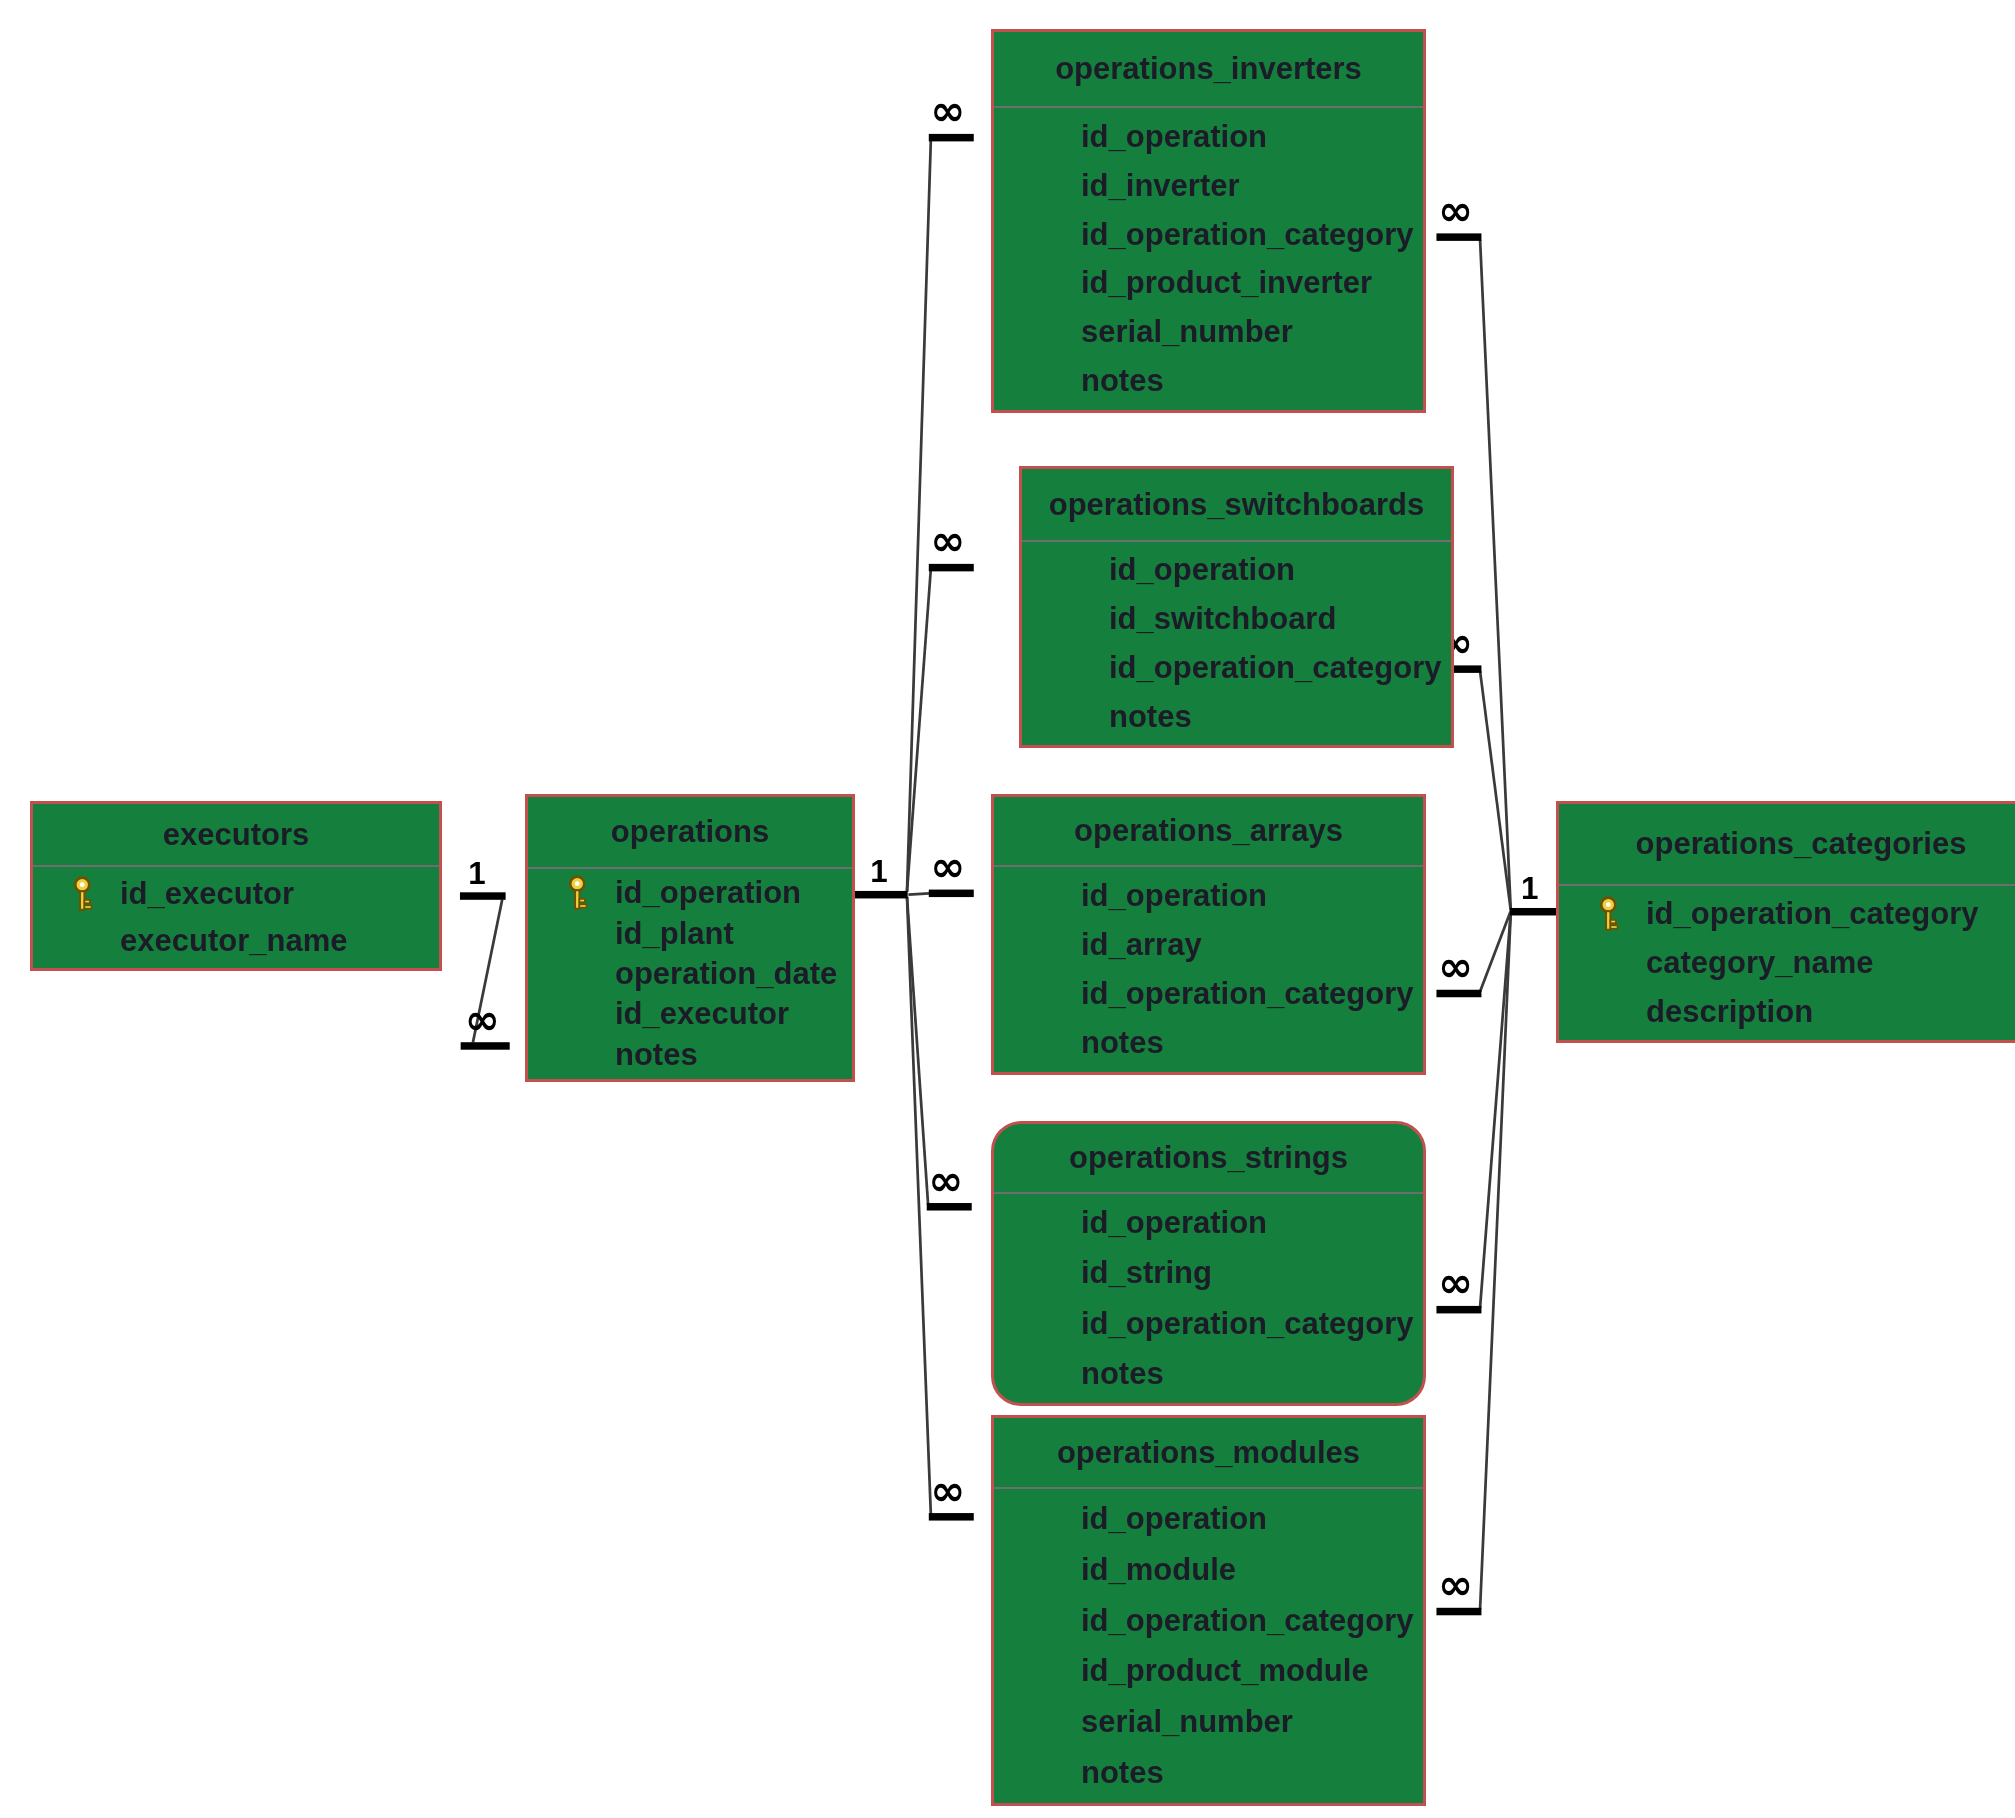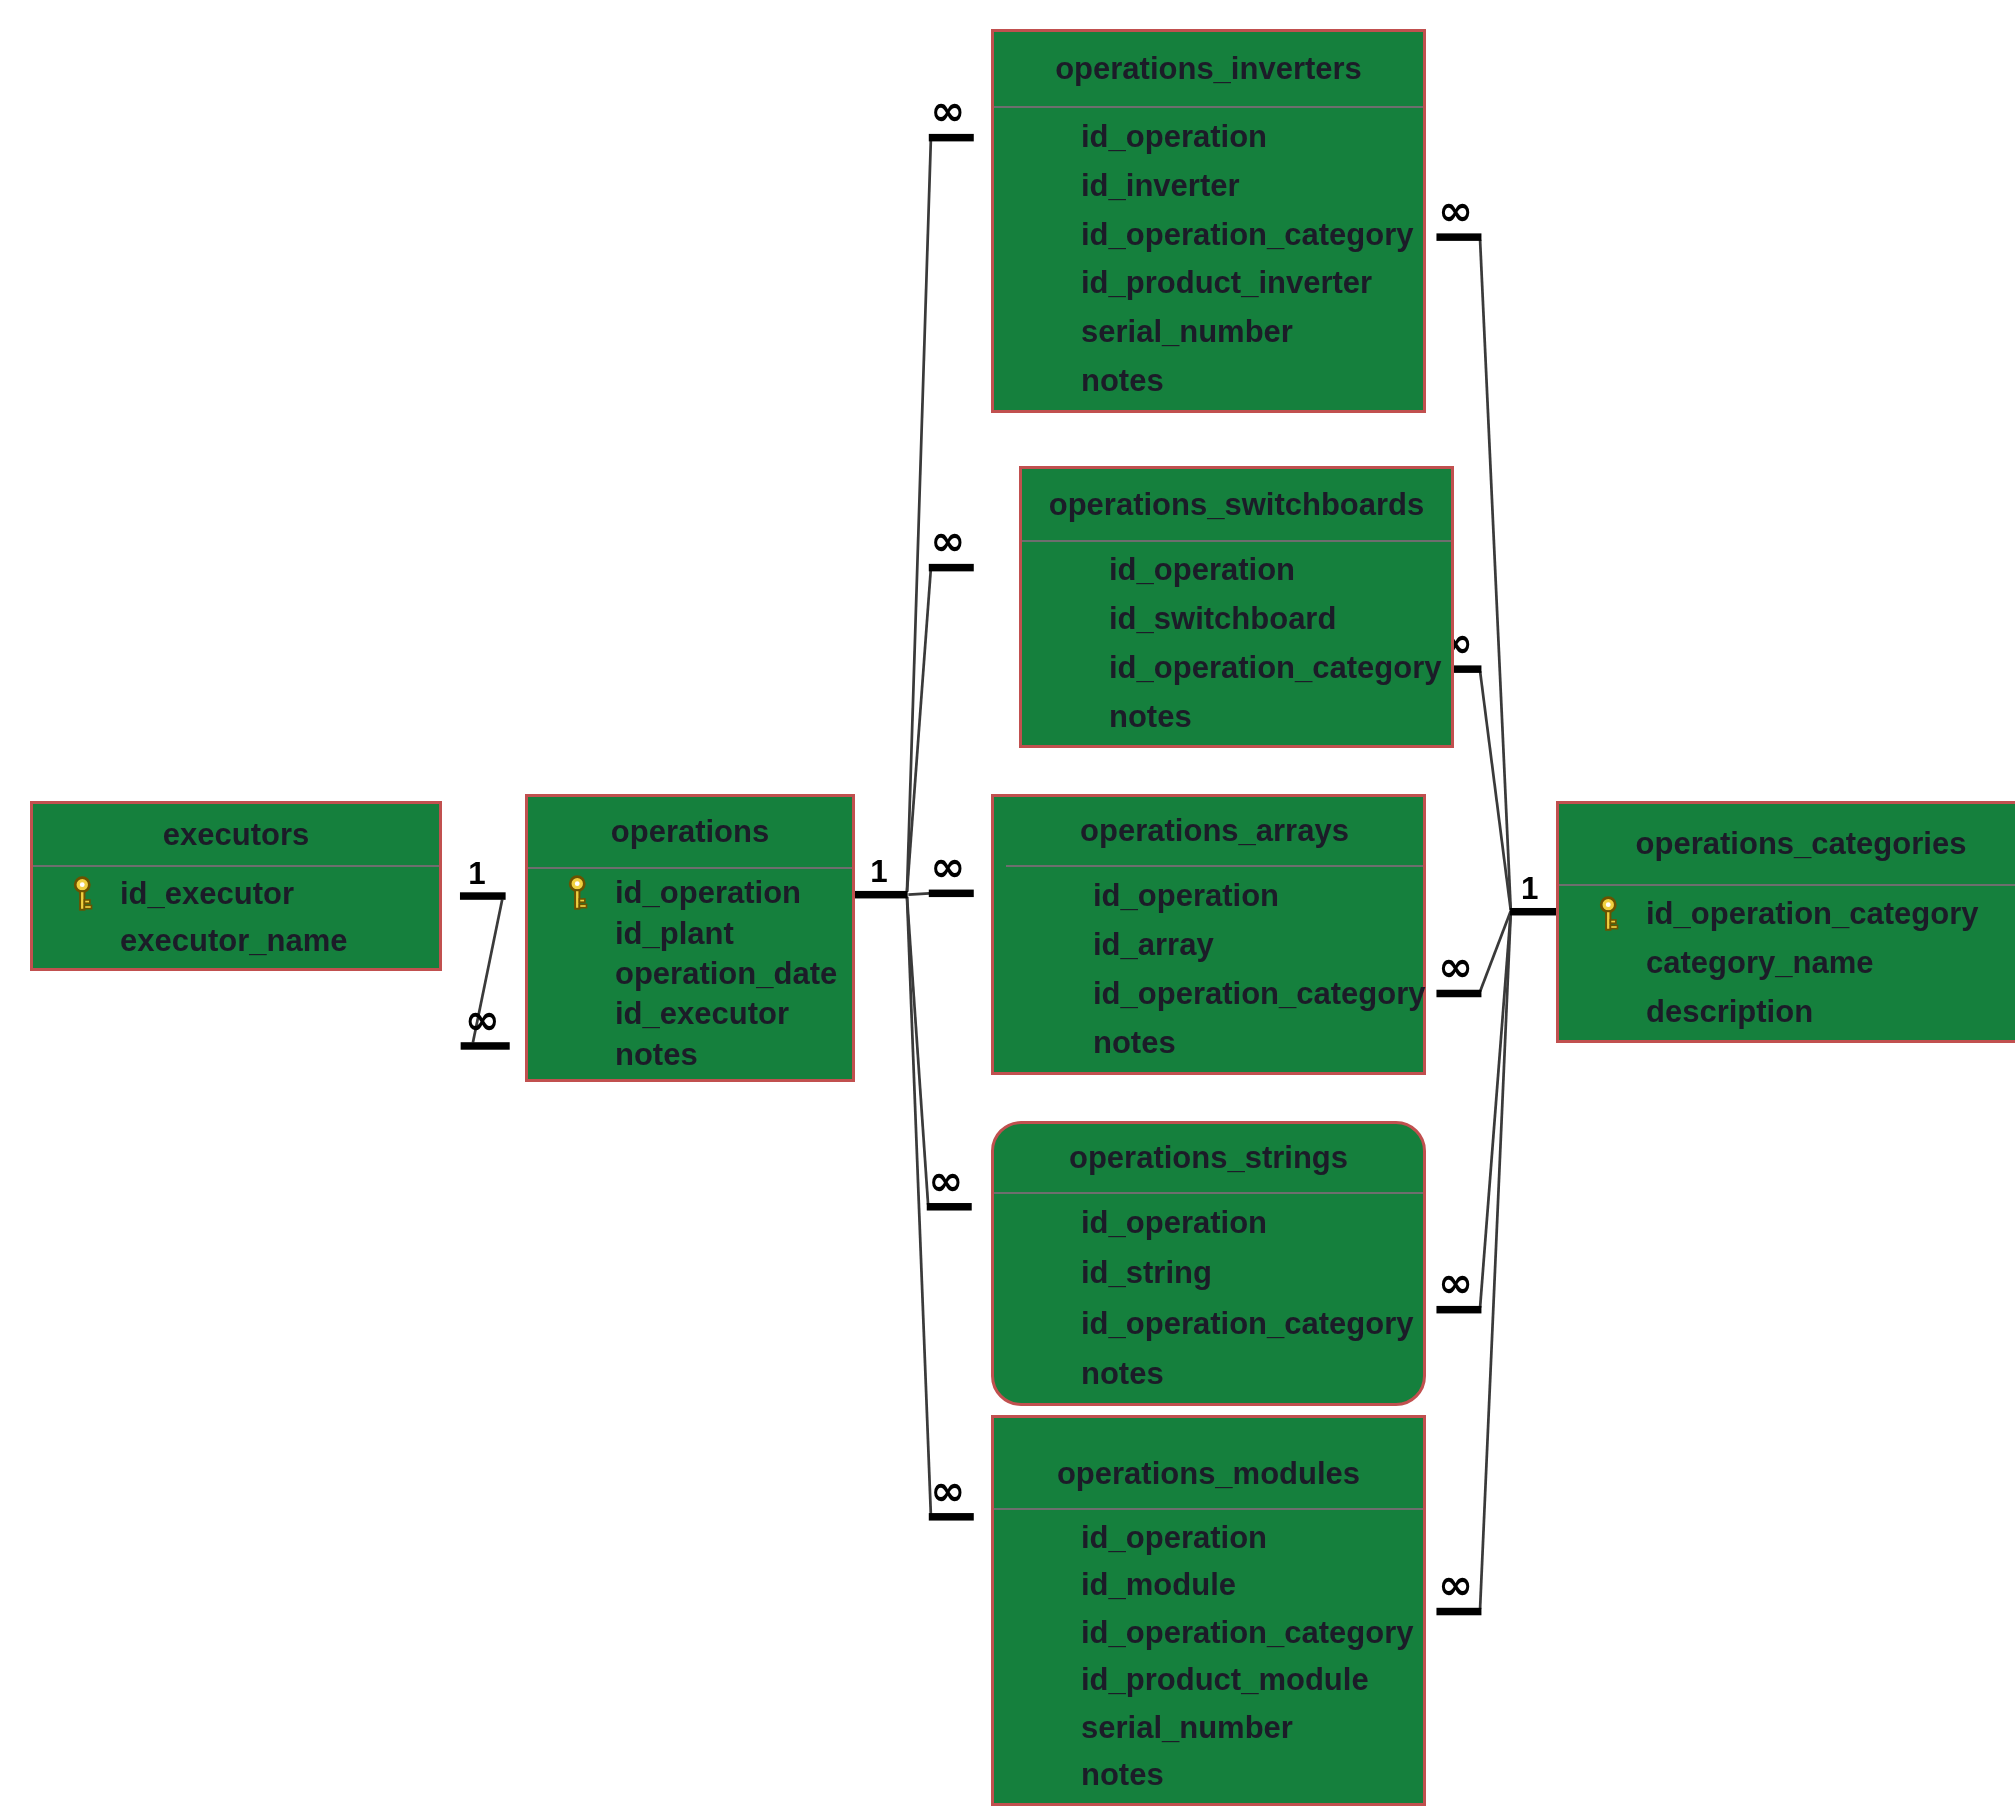--- a/index.html
+++ b/index.html
@@ -159,21 +159,21 @@
           <span class="fld-name">id_switchboard</span>
         </div>
         <div class="fld">
           <span class="fld-name">id_operation_category</span>
         </div>
         <div class="fld">
           <span class="fld-name">notes</span>
         </div>
       </div>
     </div>
-    <div class="tbl" style="left: 991px; top: 794px; width: 435px; height: 281px; padding-left: 12px;">
+    <div class="tbl" style="left: 991px; top: 794px; width: 435px; height: 281px;">
       <div class="tbl-title" style="flex-basis: 70px;">operations_arrays</div>
       <div class="tbl-fields">
         <div class="fld">
           <span class="fld-name">id_operation</span>
         </div>
         <div class="fld">
           <span class="fld-name">id_array</span>
         </div>
         <div class="fld">
           <span class="fld-name">id_operation_category</span>
@@ -194,21 +194,21 @@
         </div>
         <div class="fld">
           <span class="fld-name">id_operation_category</span>
         </div>
         <div class="fld">
           <span class="fld-name">notes</span>
         </div>
       </div>
     </div>
     <div class="tbl" style="left: 991px; top: 1415px; width: 435px; height: 391px;">
-      <div class="tbl-title" style="flex-basis: 71px; margin-top: 21px;">operations_modules</div>
+      <div class="tbl-title" style="flex-basis: 71px;">operations_modules</div>
       <div class="tbl-fields">
         <div class="fld">
           <span class="fld-name">id_operation</span>
         </div>
         <div class="fld">
           <span class="fld-name">id_module</span>
         </div>
         <div class="fld">
           <span class="fld-name">id_operation_category</span>
         </div>

